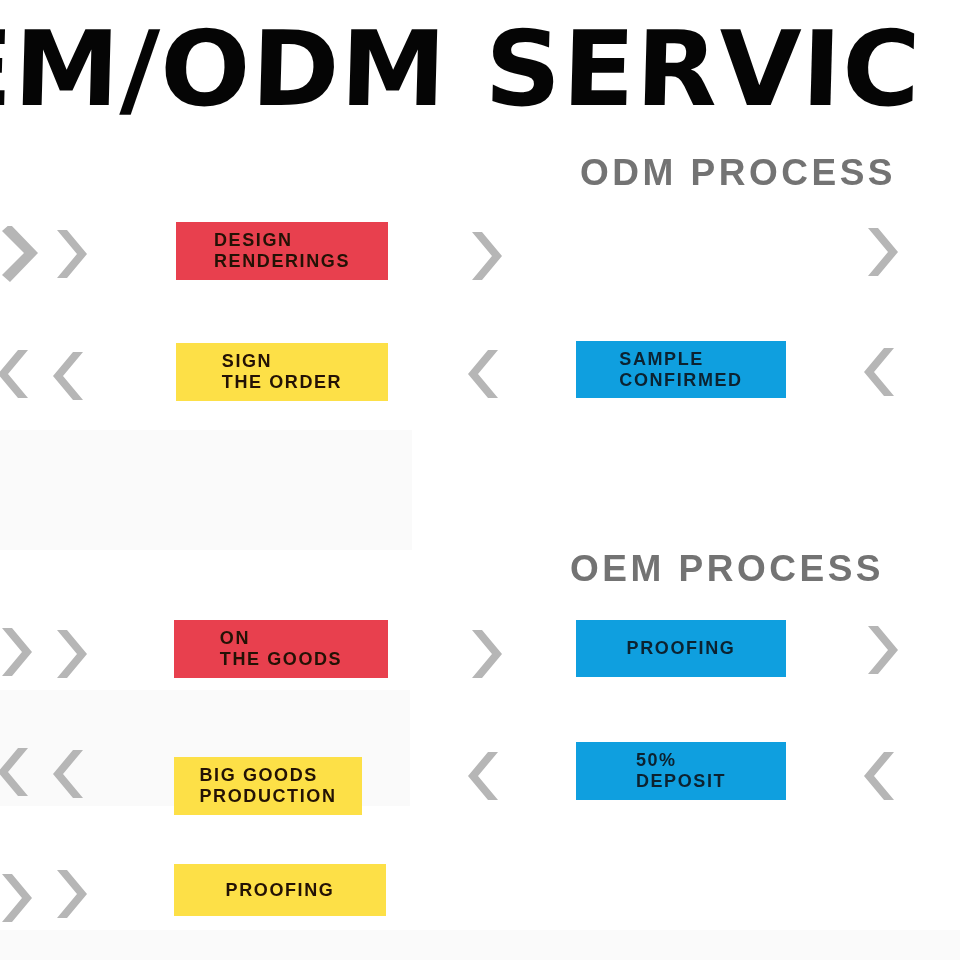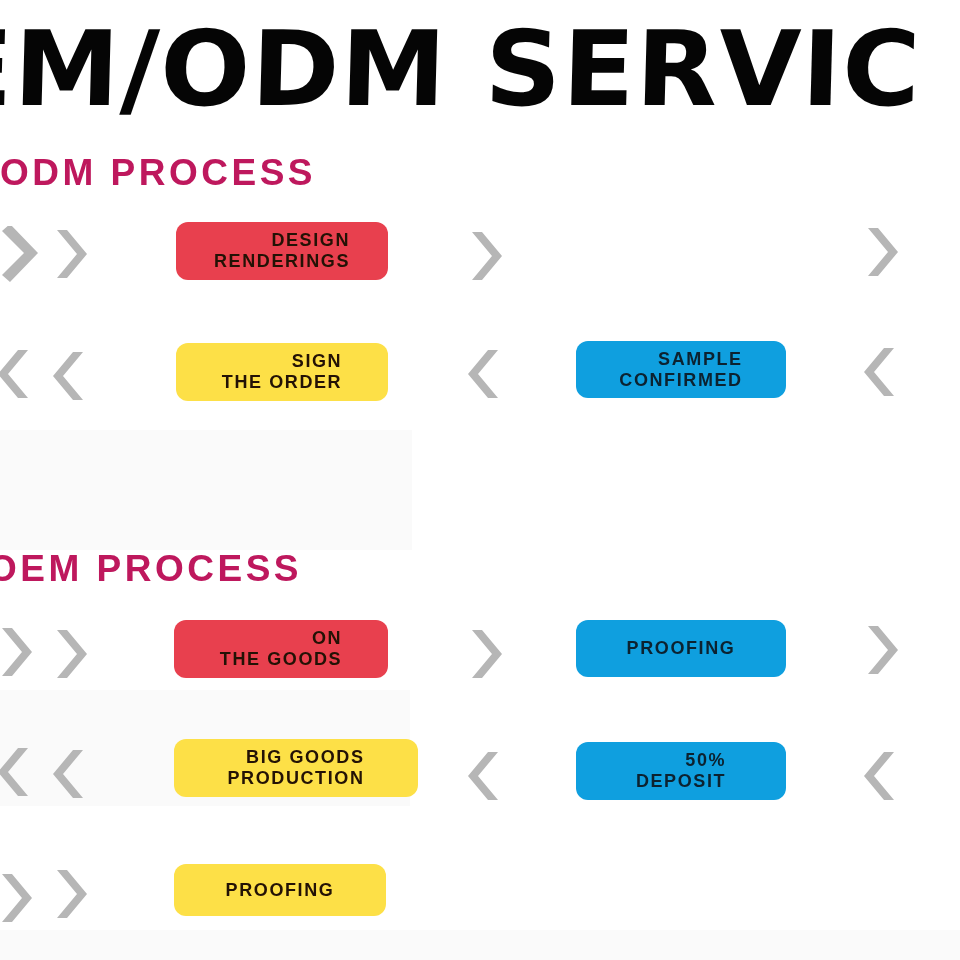--- a/index.html
+++ b/index.html
@@ -47,26 +47,26 @@
     line-height: 118px;
     color: #050505;
     transform: scaleX(1.02) skewX(-1.5deg);
     transform-origin: left top;
   }
 
   
   .section-heading {
     position: absolute;
     width: 896px;
-    text-align: left;
+    text-align: right;
     font-family: "Liberation Sans", sans-serif;
     font-weight: 700;
     font-size: 37px;
     letter-spacing: 3.5px;
-    color: #be185d;
+    color: #737373;
   }
   #heading-odm { top: 152px; }
   #heading-oem { top: 548px; left: -12px; }
 
   
   .panel-shade {
     position: absolute;
     background: #fafafa;
     pointer-events: none;
   }
@@ -92,30 +92,29 @@
     font-family: "DejaVu Sans", sans-serif;
   }
   .chev svg { display: block; width: 100%; height: 100%; }
 
   
   .flow-box {
     position: absolute;
     display: flex;
     align-items: center;
     justify-content: center;
-    text-align: right;
+    text-align: left;
     color: #231205;
     font-family: "Liberation Sans", sans-serif;
     font-weight: 700;
     font-size: 18px;
     letter-spacing: 1.6px;
     line-height: 21px;
     padding: 2px 6px;
     white-space: pre-line;
-    border-radius: 12px;
   }
   .flow-box.red    { background: #e8404e; }
   .flow-box.blue   { background: #0f9fdf; color: #0c2230; }
   .flow-box.orange { background: #fde047; }
 
   .flow-box.small  { font-size: 16px; line-height: 18px; letter-spacing: 1.2px; }
 
   
   .col-left  { left: 176px; width: 212px; }
   .col-right { left: 576px; width: 210px; }
@@ -225,21 +224,21 @@
     <div class="chev chev-x0" style="top:14px;">
       <svg viewBox="0 0 46 56">
           <path d="M36 4 L16 28 L36 52 L26 52 L6 28 L26 4 Z" fill="#b6b6b6"></path>
         </svg>
     </div>
     <div class="chev chev-x1" style="top:16px;">
       <svg viewBox="0 0 46 56">
           <path d="M36 4 L16 28 L36 52 L26 52 L6 28 L26 4 Z" fill="#b6b6b6"></path>
         </svg>
     </div>
-    <div class="flow-box orange col-left" style="top:9px;height:58px;left:174px;width:244px;">BIG GOODS
+    <div class="flow-box orange col-left" style="top:27px;height:58px;left:174px;width:188px;">BIG GOODS
 PRODUCTION</div>
     <div class="chev chev-x2" style="top:18px;">
       <svg viewBox="0 0 46 56">
           <path d="M36 4 L16 28 L36 52 L26 52 L6 28 L26 4 Z" fill="#b6b6b6"></path>
         </svg>
     </div>
     <div class="flow-box blue col-right" style="top:12px;height:58px;left:576px;width:210px;">50%
 DEPOSIT</div>
     <div class="chev chev-x3" style="top:18px;">
       <svg viewBox="0 0 46 56">

